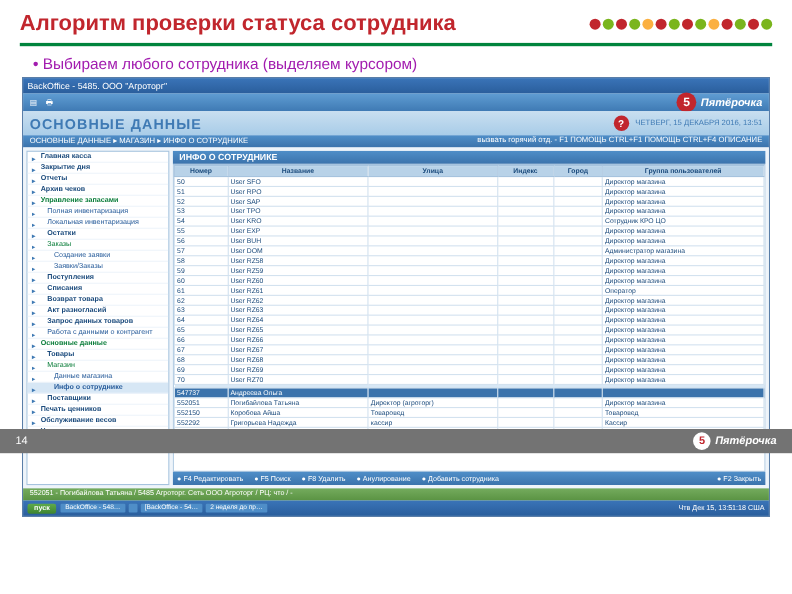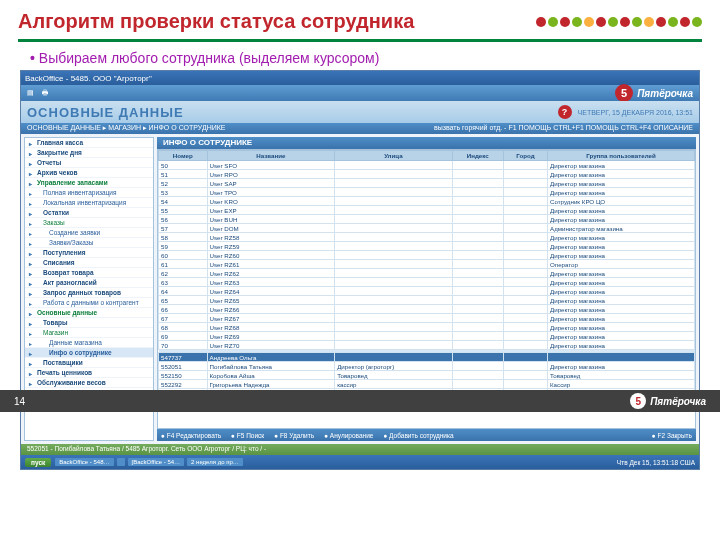--- a/index.html
+++ b/index.html
@@ -41,21 +41,21 @@
   tr.sel td { background:#3b73ac; color:#fff;}
   tr.gap td { background:#d7e7f5; height:3px; border:none;}
   .btnbar { background:linear-gradient(#4f8ec8,#3b73ac); padding:1px 4px; display:flex; gap:8px; align-items:center; font-size:6.5px; color:#fff; height:12px; justify-content:space-between;}
   .btnbar-left { display:flex; gap:10px;}
   .btnbar span { cursor:pointer;}
   .statusbar { background:linear-gradient(#74ab5d,#5a9343); color:#fff; padding:1px 6px; font-size:6.5px; height:11px;}
   .taskbar { background:linear-gradient(#3a74b8,#2a5e9c); display:flex; align-items:center; padding:1px 4px; height:14px; gap:4px; font-size:6.5px; color:#fff;}
   .start { background:linear-gradient(#5faa4a,#3e8430); padding:1px 6px; border-radius:2px; font-weight:bold;}
   .task-item { background:#4f8ec8; padding:1px 4px; border-radius:1px; font-size:6px;}
   .tray { margin-left:auto; display:flex; gap:3px; align-items:center;}
-  .footer-bar { position:absolute; bottom:0; left:0; right:0; height:22px; background:#404040; display:flex; align-items:center; justify-content:space-between; padding:0 14px; color:#fff; font-size:10px;}
+  .footer-bar { position:absolute; bottom:0; left:0; right:0; height:22px; background:#737373; display:flex; align-items:center; justify-content:space-between; padding:0 14px; color:#fff; font-size:10px;}
   .footer-logo { display:flex; align-items:center; gap:4px;}
   .footer-5 { width:16px;height:16px;border-radius:50%;background:#fff;color:#c1262d;display:flex;align-items:center;justify-content:center;font-weight:bold;font-size:10px;}
 </style>
 </head>
 <body>
 
 <div class="slide">
   <div class="title-area">
     <div class="title-txt">Алгоритм проверки статуса сотрудника</div>
     <div class="dots" id="dot-row">

